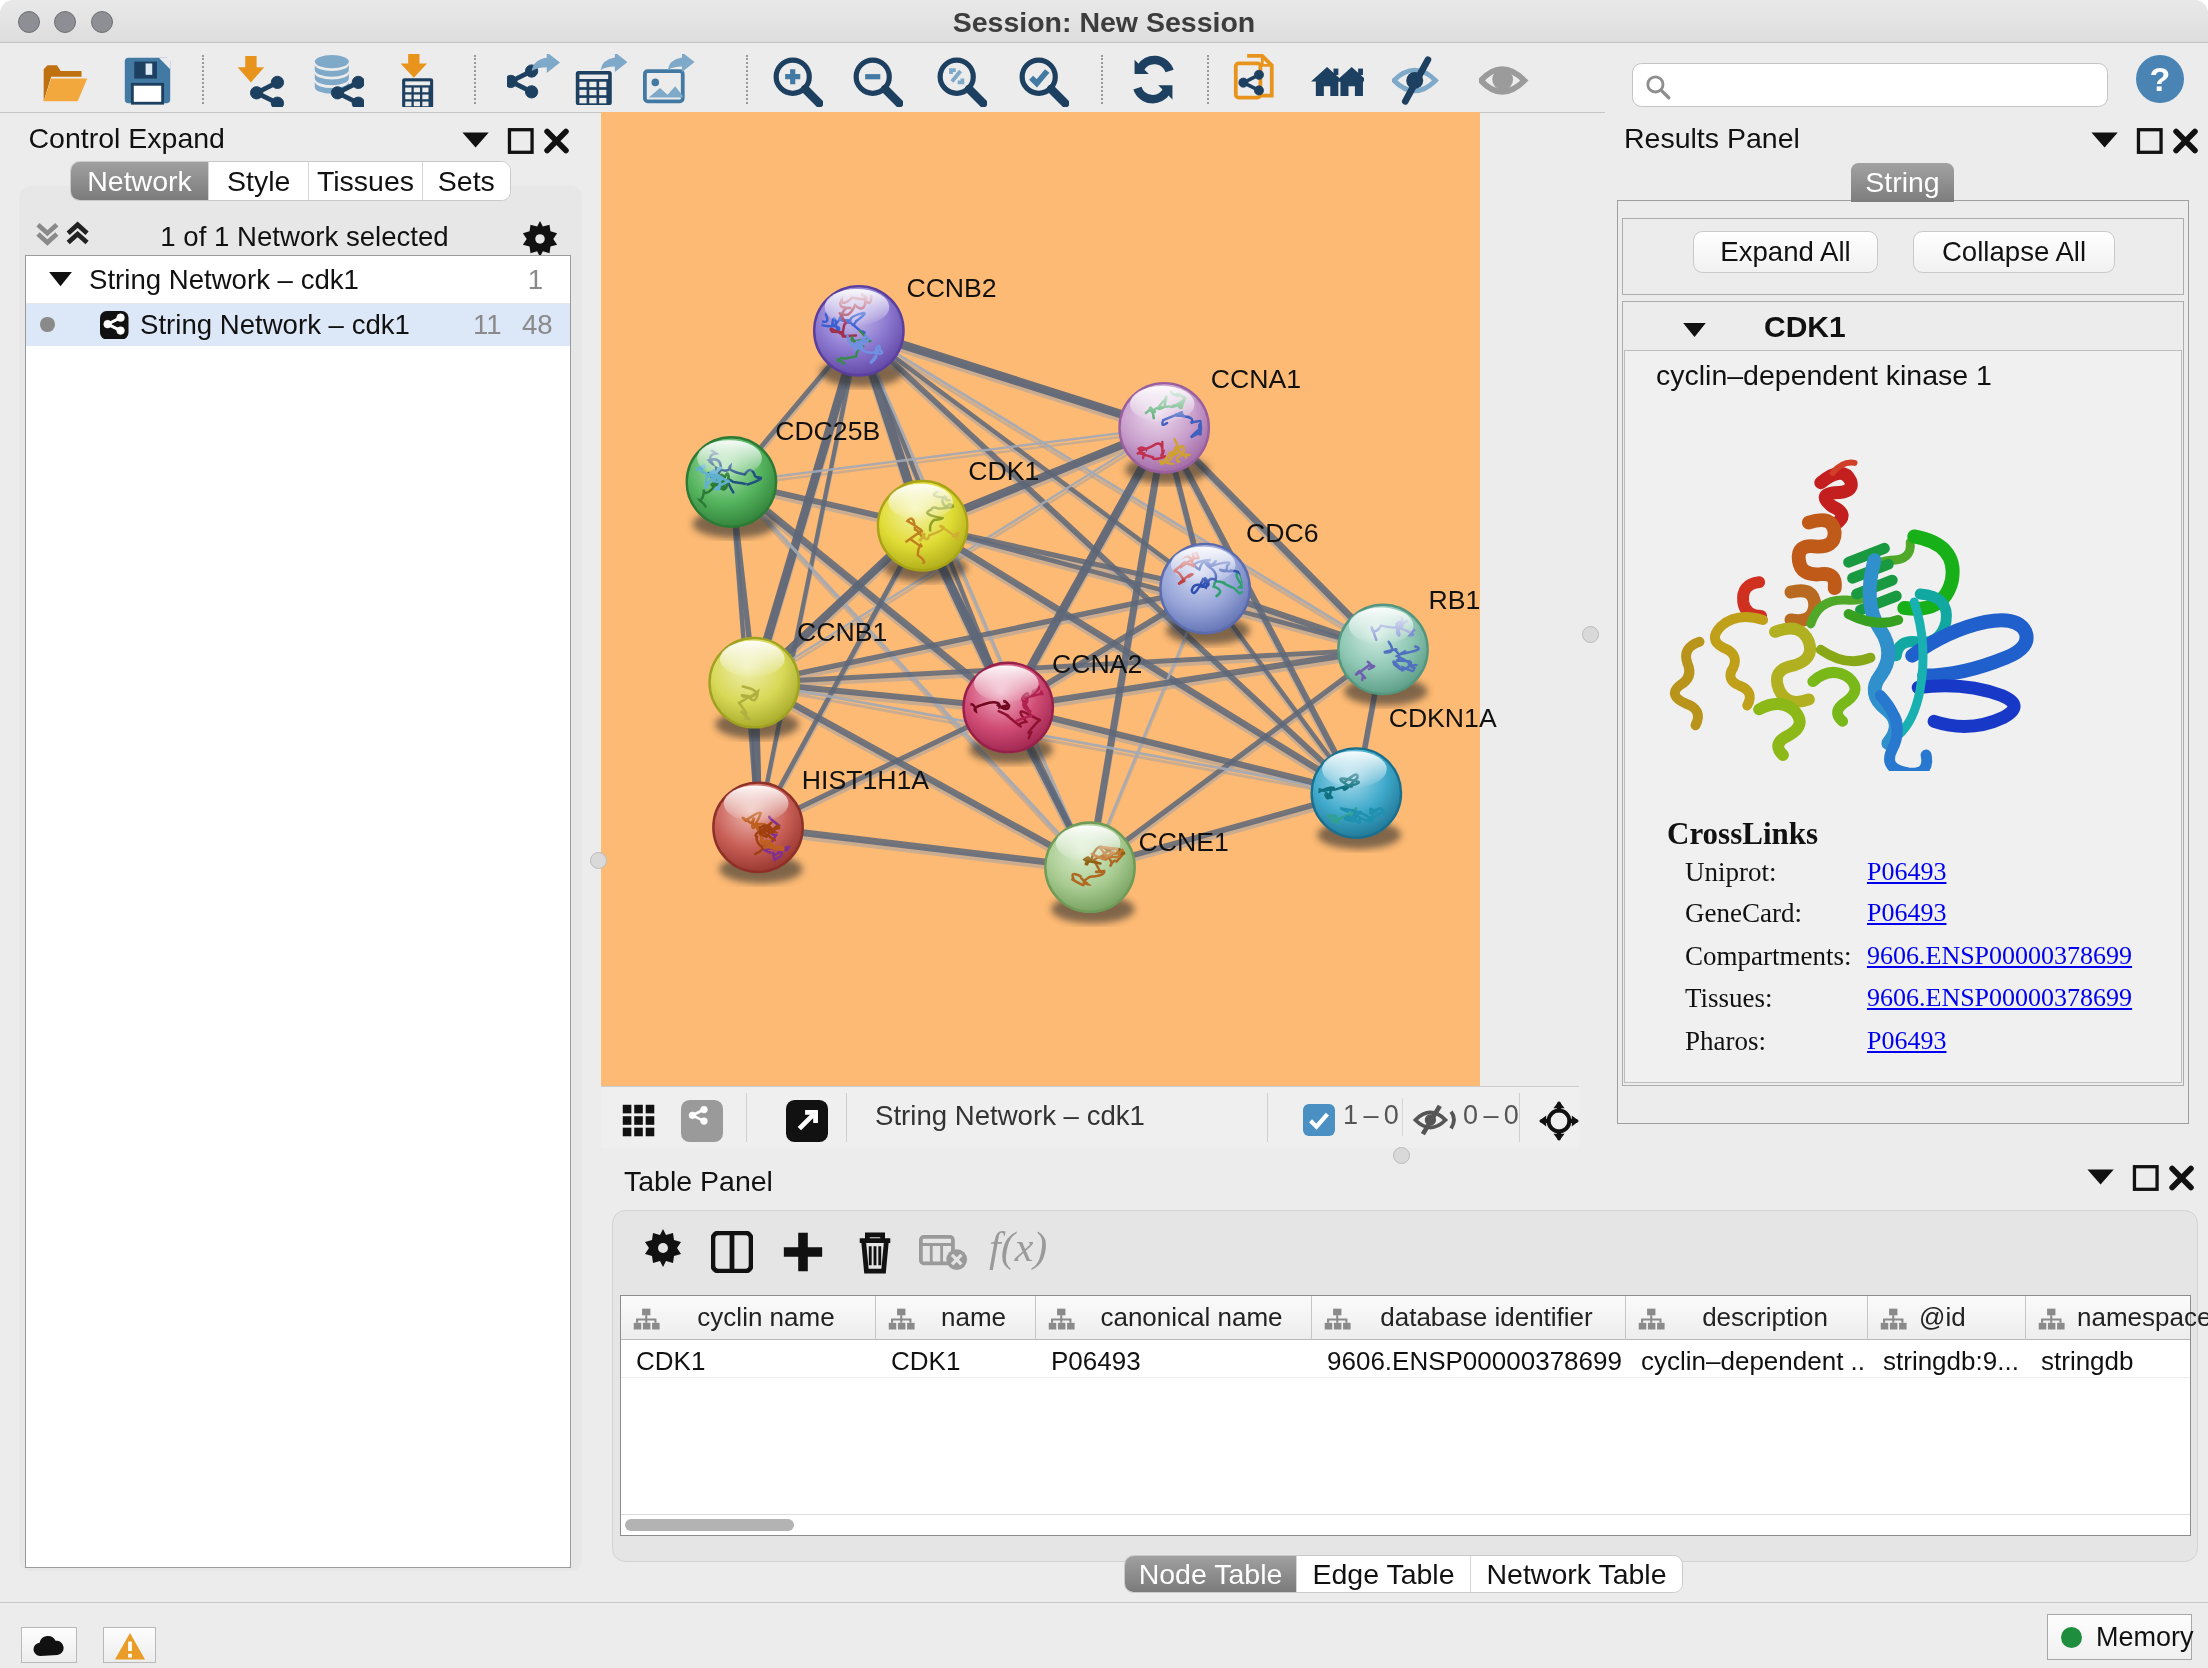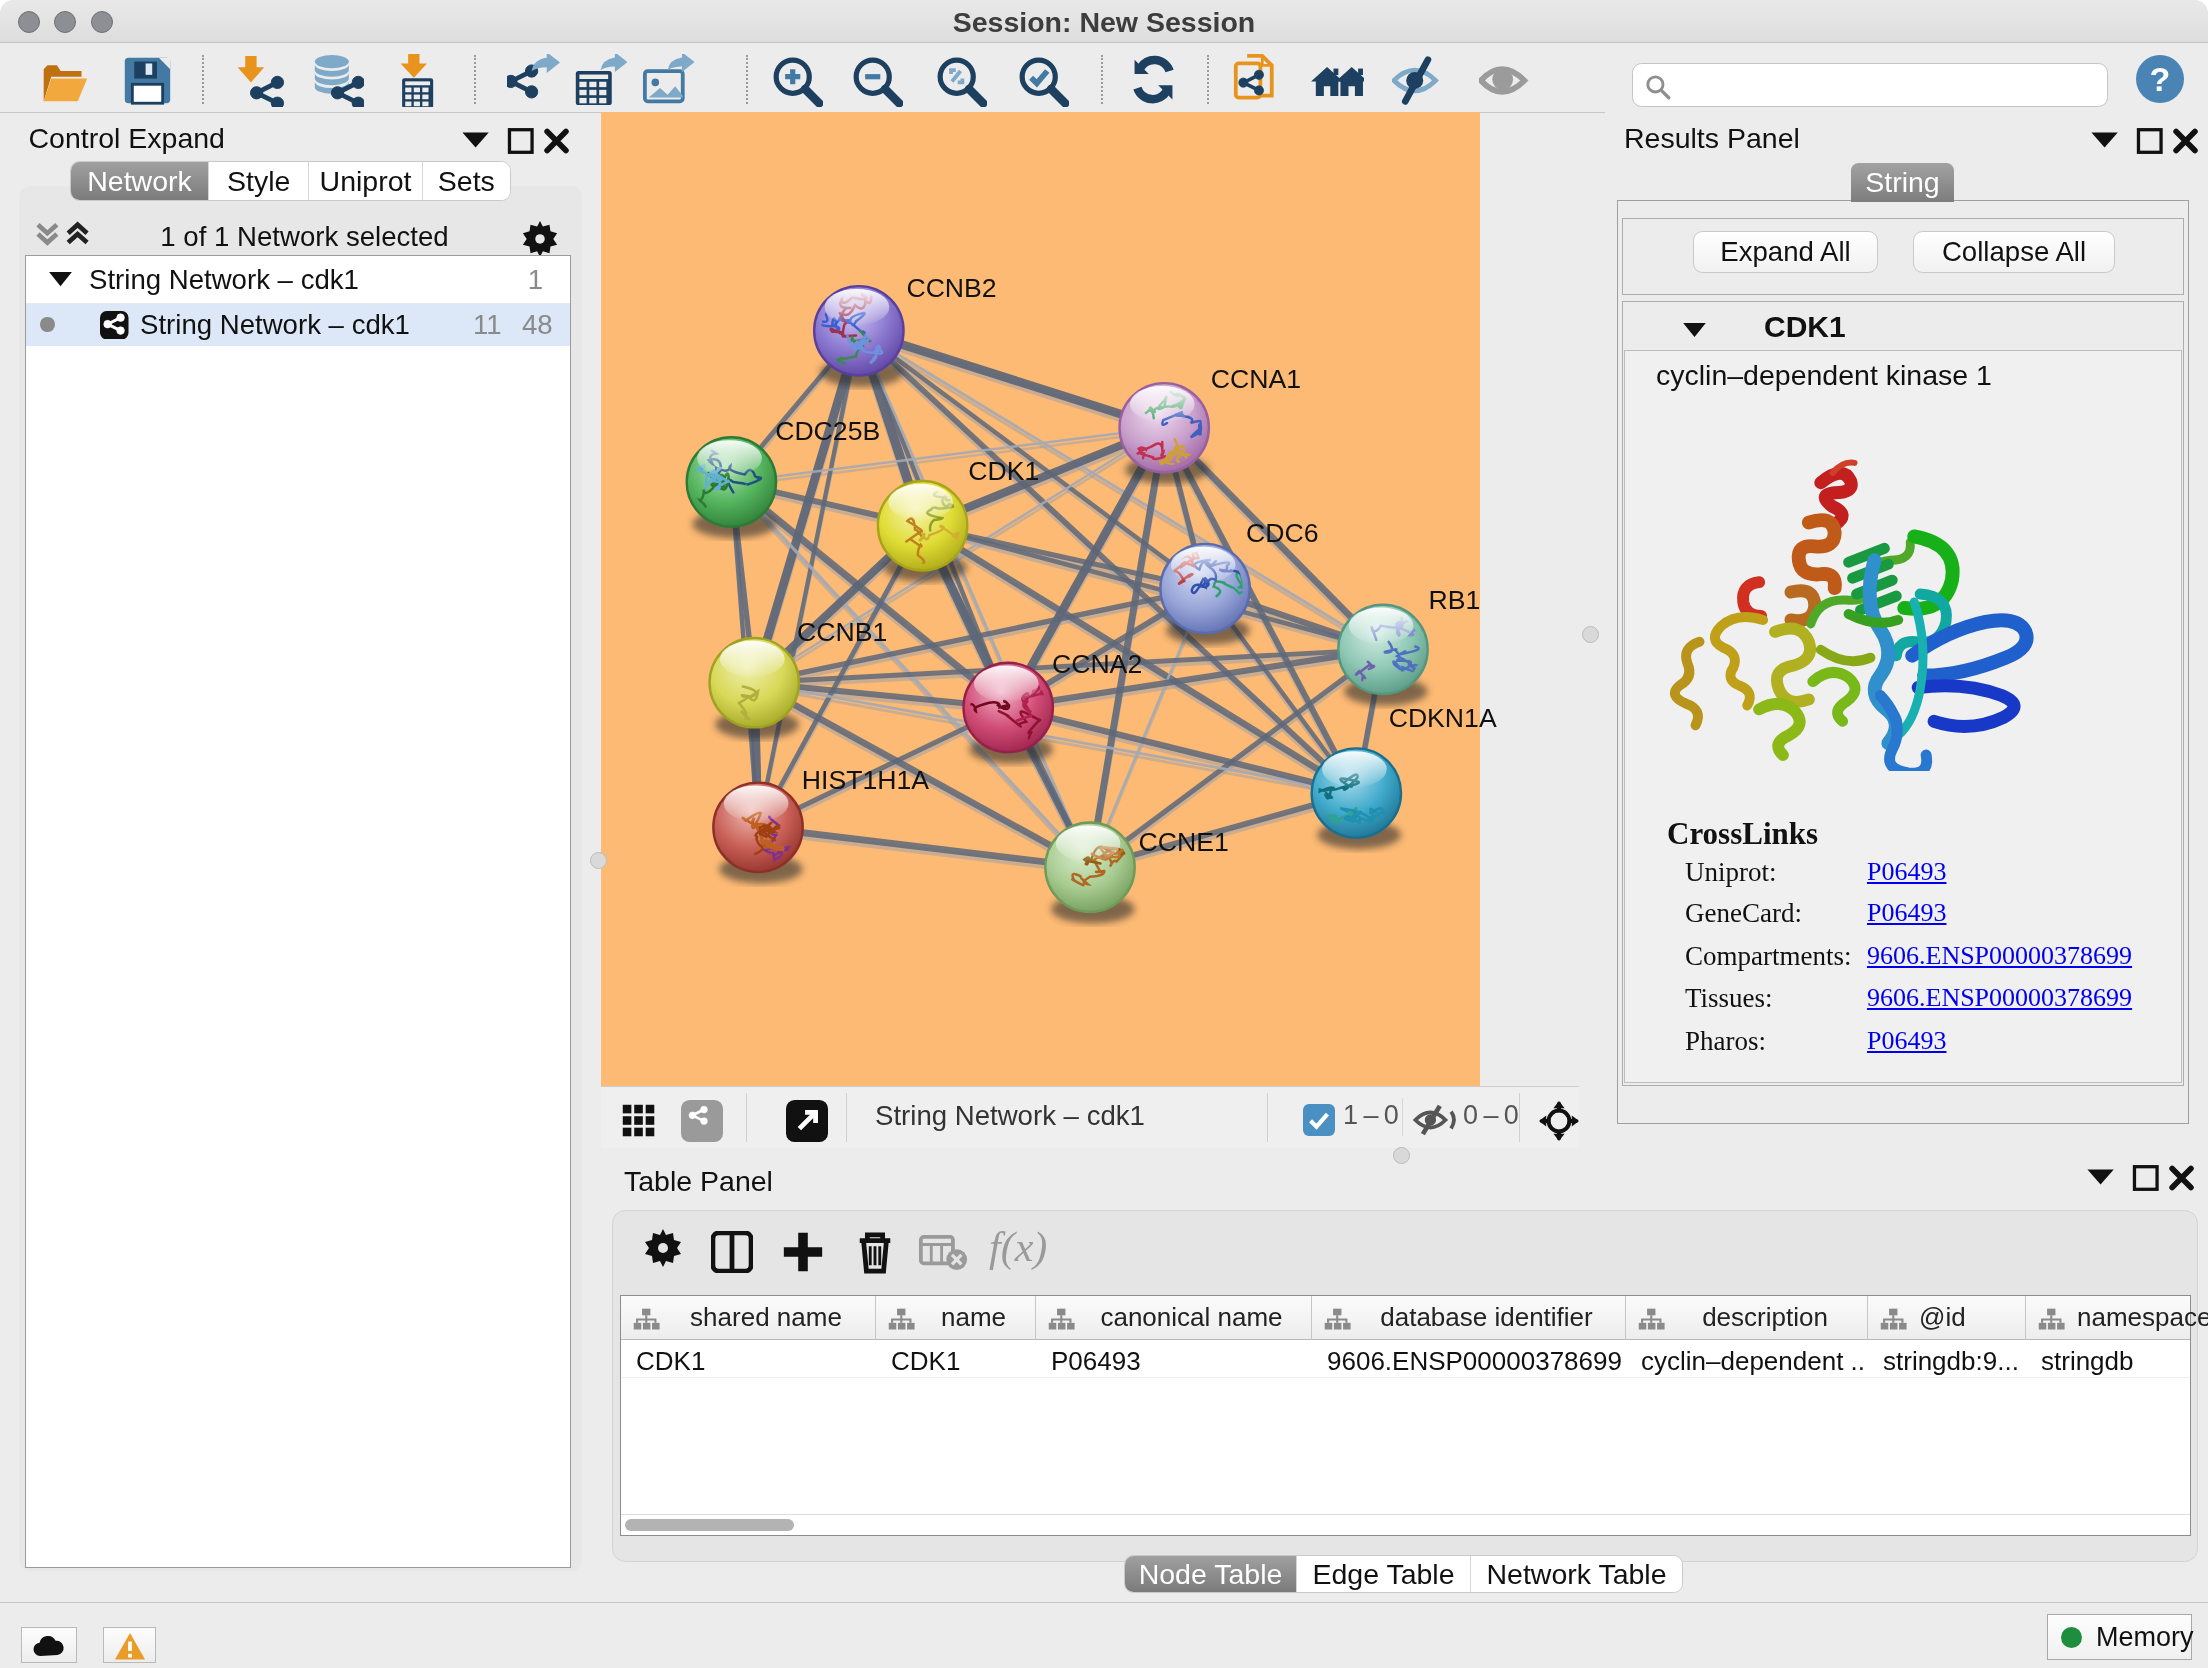--- a/index.html
+++ b/index.html
@@ -196,21 +196,21 @@
 <div class="abs ph" style="left:28.5px;top:122px;">Control Expand</div>
 <svg class="abs" style="left:460px;top:125px" width="114" height="32" viewBox="0 0 120 34">
         <path d="M2 8 L30 8 L16 24 Z" fill="#111"></path>
         <rect x="52" y="5" width="24" height="24" fill="none" stroke="#111" stroke-width="3.5"></rect>
         <path d="M92 7 L112 27 M112 7 L92 27" stroke="#111" stroke-width="6" stroke-linecap="round"></path>
       </svg>
 <div class="graybox" style="left:19px;top:186px;width:563px;height:1385px;"></div>
 <div class="cp-tabs" style="left:70px;top:161px;width:441px;height:40px;">
   <div class="tab sel" style="width:139px">Network</div>
   <div class="tab" style="width:101px">Style</div>
-  <div class="tab" style="width:114px">Uniprot</div>
+  <div class="tab" style="width:114px">Tissues</div>
   <div class="tab" style="width:88px">Sets</div>
 </div>
 <svg class="abs" style="left:34px;top:219px" width="57" height="34" viewBox="0 0 60 36">
  <g fill="none" stroke="#8a8a8a" stroke-width="5">
           <path d="M4 6 l10 9 10 -9"></path>
           <path d="M4 16 l10 9 10 -9"></path>
         </g>
  <g fill="none" stroke="#222" stroke-width="5">
           <path d="M36 15 l10 -9 10 9"></path>
           <path d="M36 25 l10 -9 10 9"></path>
@@ -692,21 +692,21 @@
         <div class="abs" style="left:0px;top:0;width:255px;height:44px;border-right:1.9px solid #c6c6c6;"></div>
         <svg class="abs" style="left:11.4px;top:10.5px" width="28.5" height="25" viewBox="0 0 34 30">
           <g fill="#8a8a8a">
             <rect x="12" y="2" width="10" height="8"></rect>
             <rect x="2" y="19" width="9" height="8"></rect>
             <rect x="13" y="19" width="9" height="8"></rect>
             <rect x="24" y="19" width="9" height="8"></rect>
           </g>
           <path d="M17 10 v5 M6 19 v-4 h22 v4 M17 15 v4" stroke="#8a8a8a" stroke-width="2.5" fill="none"></path>
         </svg>
-        <div class="abs" style="left:51px;top:5.7px;width:188px;text-align:center;font-size:26px;color:#222;">shared name</div>
+        <div class="abs" style="left:51px;top:5.7px;width:188px;text-align:center;font-size:26px;color:#222;">cyclin name</div>
         <div class="abs" style="left:255px;top:0;width:160px;height:44px;border-right:1.9px solid #c6c6c6;"></div>
         <svg class="abs" style="left:266px;top:10.5px" width="28.5" height="25" viewBox="0 0 34 30">
           <g fill="#8a8a8a">
             <rect x="12" y="2" width="10" height="8"></rect>
             <rect x="2" y="19" width="9" height="8"></rect>
             <rect x="13" y="19" width="9" height="8"></rect>
             <rect x="24" y="19" width="9" height="8"></rect>
           </g>
           <path d="M17 10 v5 M6 19 v-4 h22 v4 M17 15 v4" stroke="#8a8a8a" stroke-width="2.5" fill="none"></path>
         </svg>

